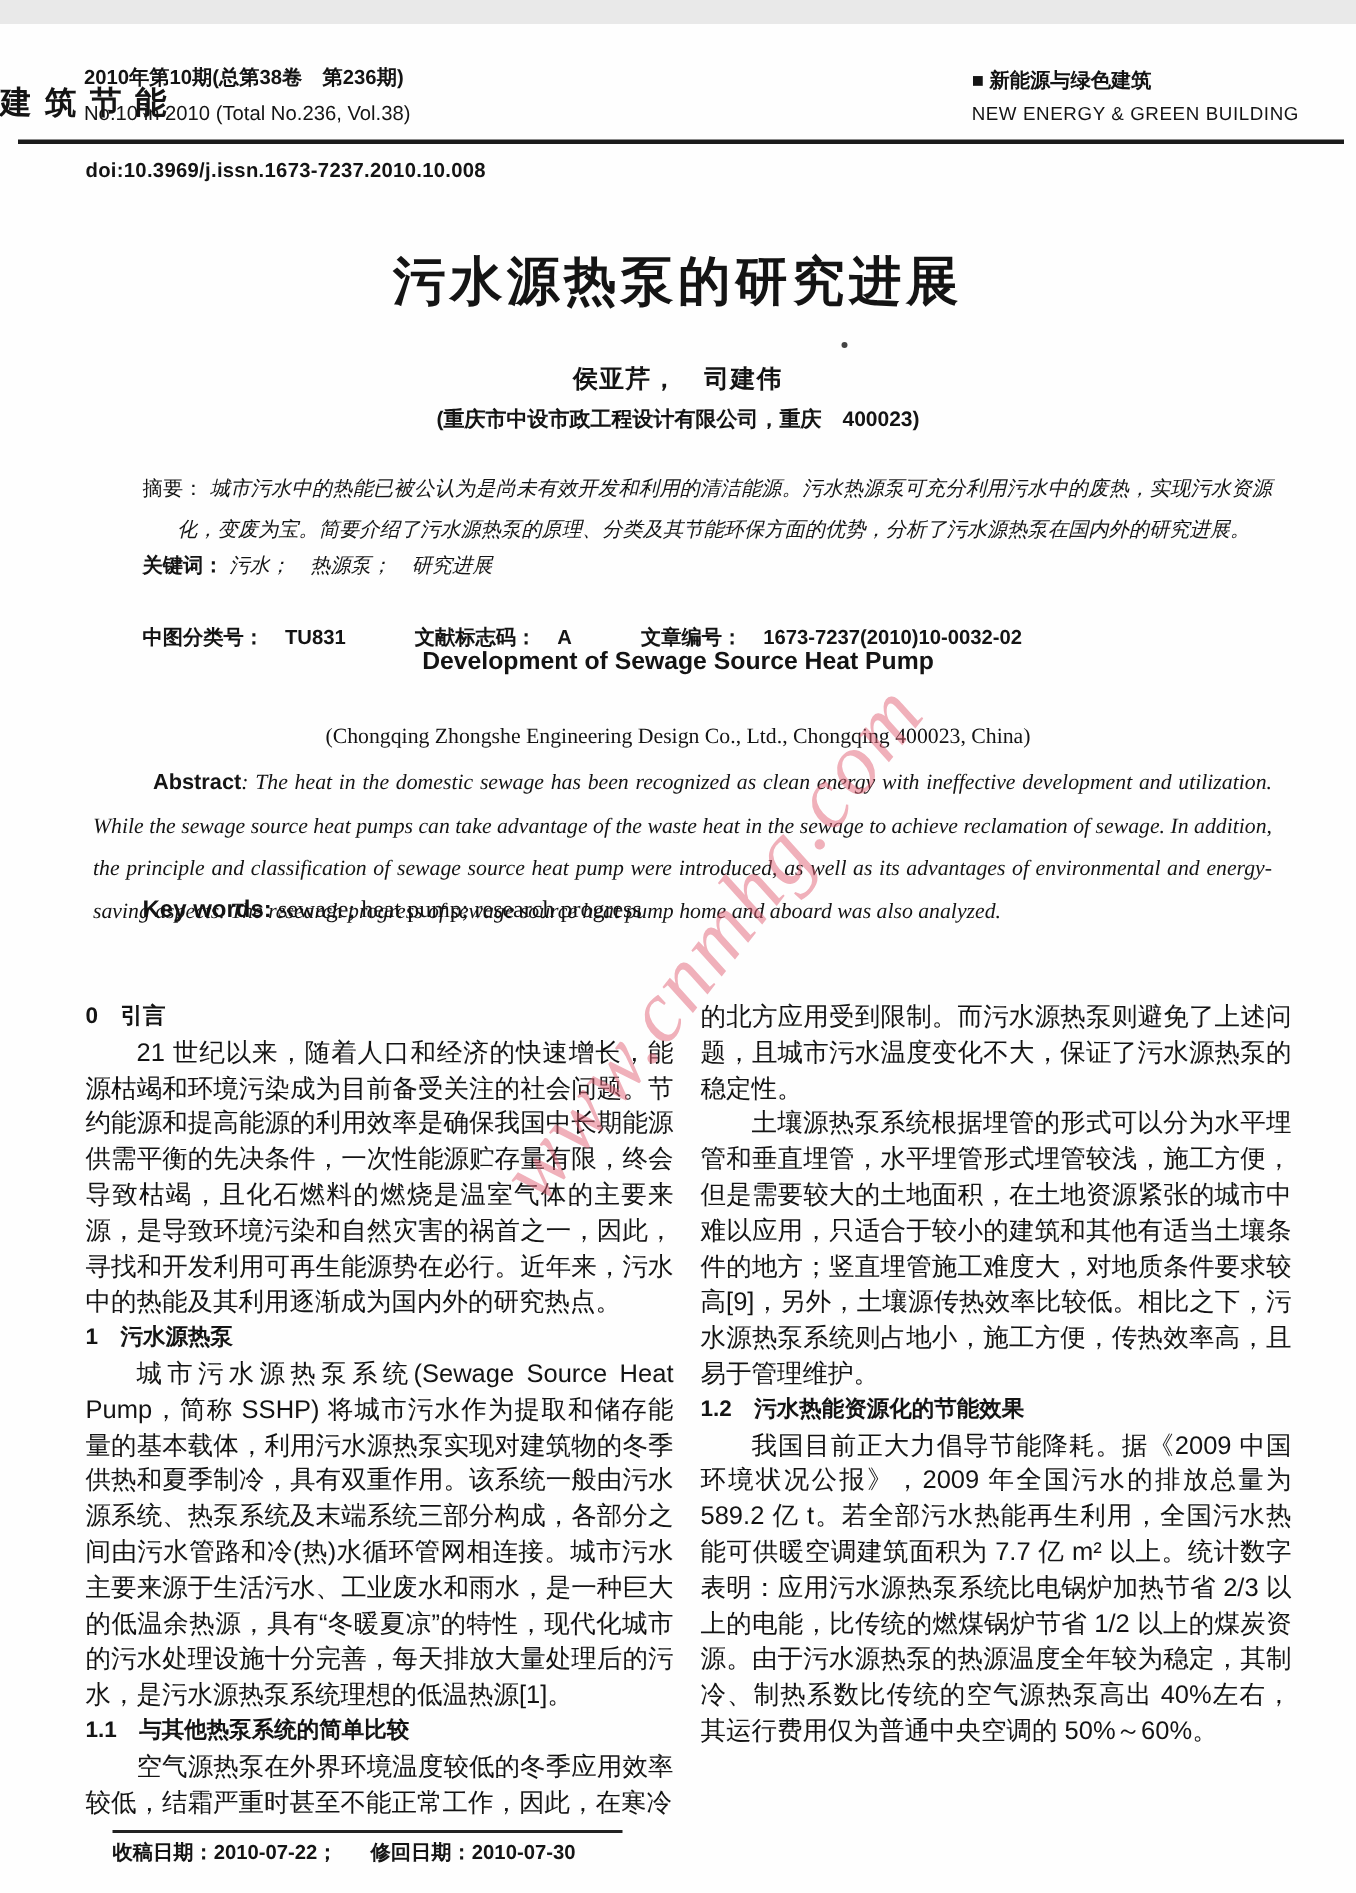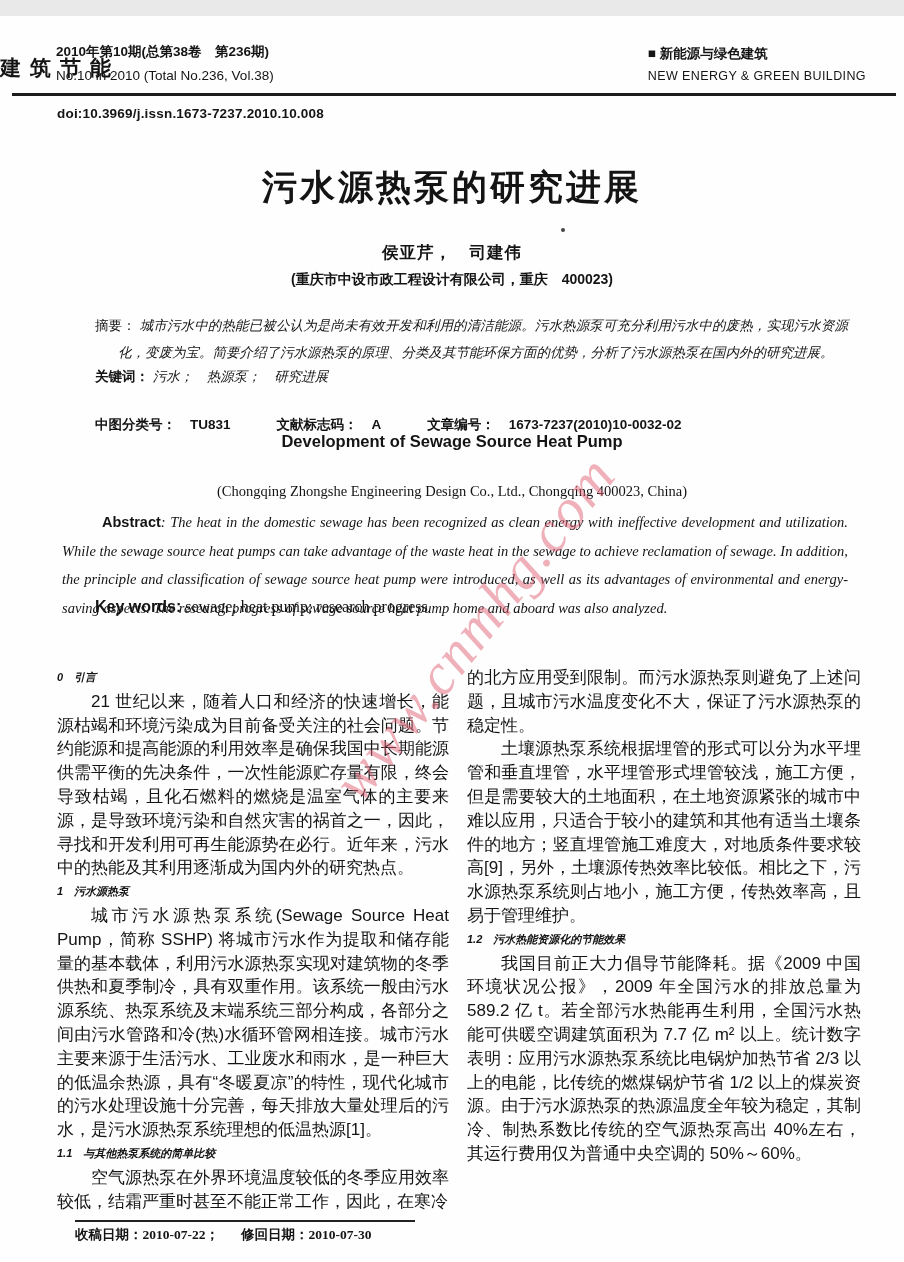--- a/index.html
+++ b/index.html
@@ -48,26 +48,26 @@
     line-height:28.5px;text-align:justify;text-indent:40px;}
   .abs-en .lbl{font-weight:bold;font-style:normal;font-family:"Liberation Sans",sans-serif;}
   .kw-en{position:absolute;left:95px;top:582px;font-size:16px;
     font-family:"Liberation Serif",serif;}
   .kw-en .lbl{font-weight:bold;font-family:"Liberation Sans",sans-serif;}
   
   .col{position:absolute;top:650px;width:392px;font-size:17px;line-height:23.8px;
     text-align:justify;}
   .col-left{left:57px;}
   .col-right{left:467px;width:394px;}
-  .col h3,.col h4{margin:0;font-size:11px;font-weight:bold;font-style:italic;line-height:23.8px;}
+  .col h3,.col h4{margin:0;font-size:15px;font-weight:bold;line-height:23.8px;}
   .col p{margin:0;text-indent:2em;}
   .col p.no-indent{text-indent:0;}
   
   .foot-rule{position:absolute;left:75px;top:1204px;width:340px;border-top:2px solid #222;}
-  .footnote{position:absolute;left:75px;top:1210px;font-size:13.5px;font-weight:bold;font-family:Liberation Serif, serif;}
+  .footnote{position:absolute;left:75px;top:1210px;font-size:13.5px;font-weight:bold;}
   .footnote span{margin-right:22px;}
   .page-num{position:absolute;left:150px;top:1246px;font-size:22px;font-weight:bold;}
   
   .watermark{position:absolute;left:268px;top:584px;width:404px;text-align:center;
     transform:rotate(-52deg);color:rgba(226,98,118,0.5);font-size:58px;
     font-family:"Liberation Serif",serif;font-style:italic;letter-spacing:2px;
     pointer-events:none;white-space:nowrap;}
 </style>
 </head>
 <body>

